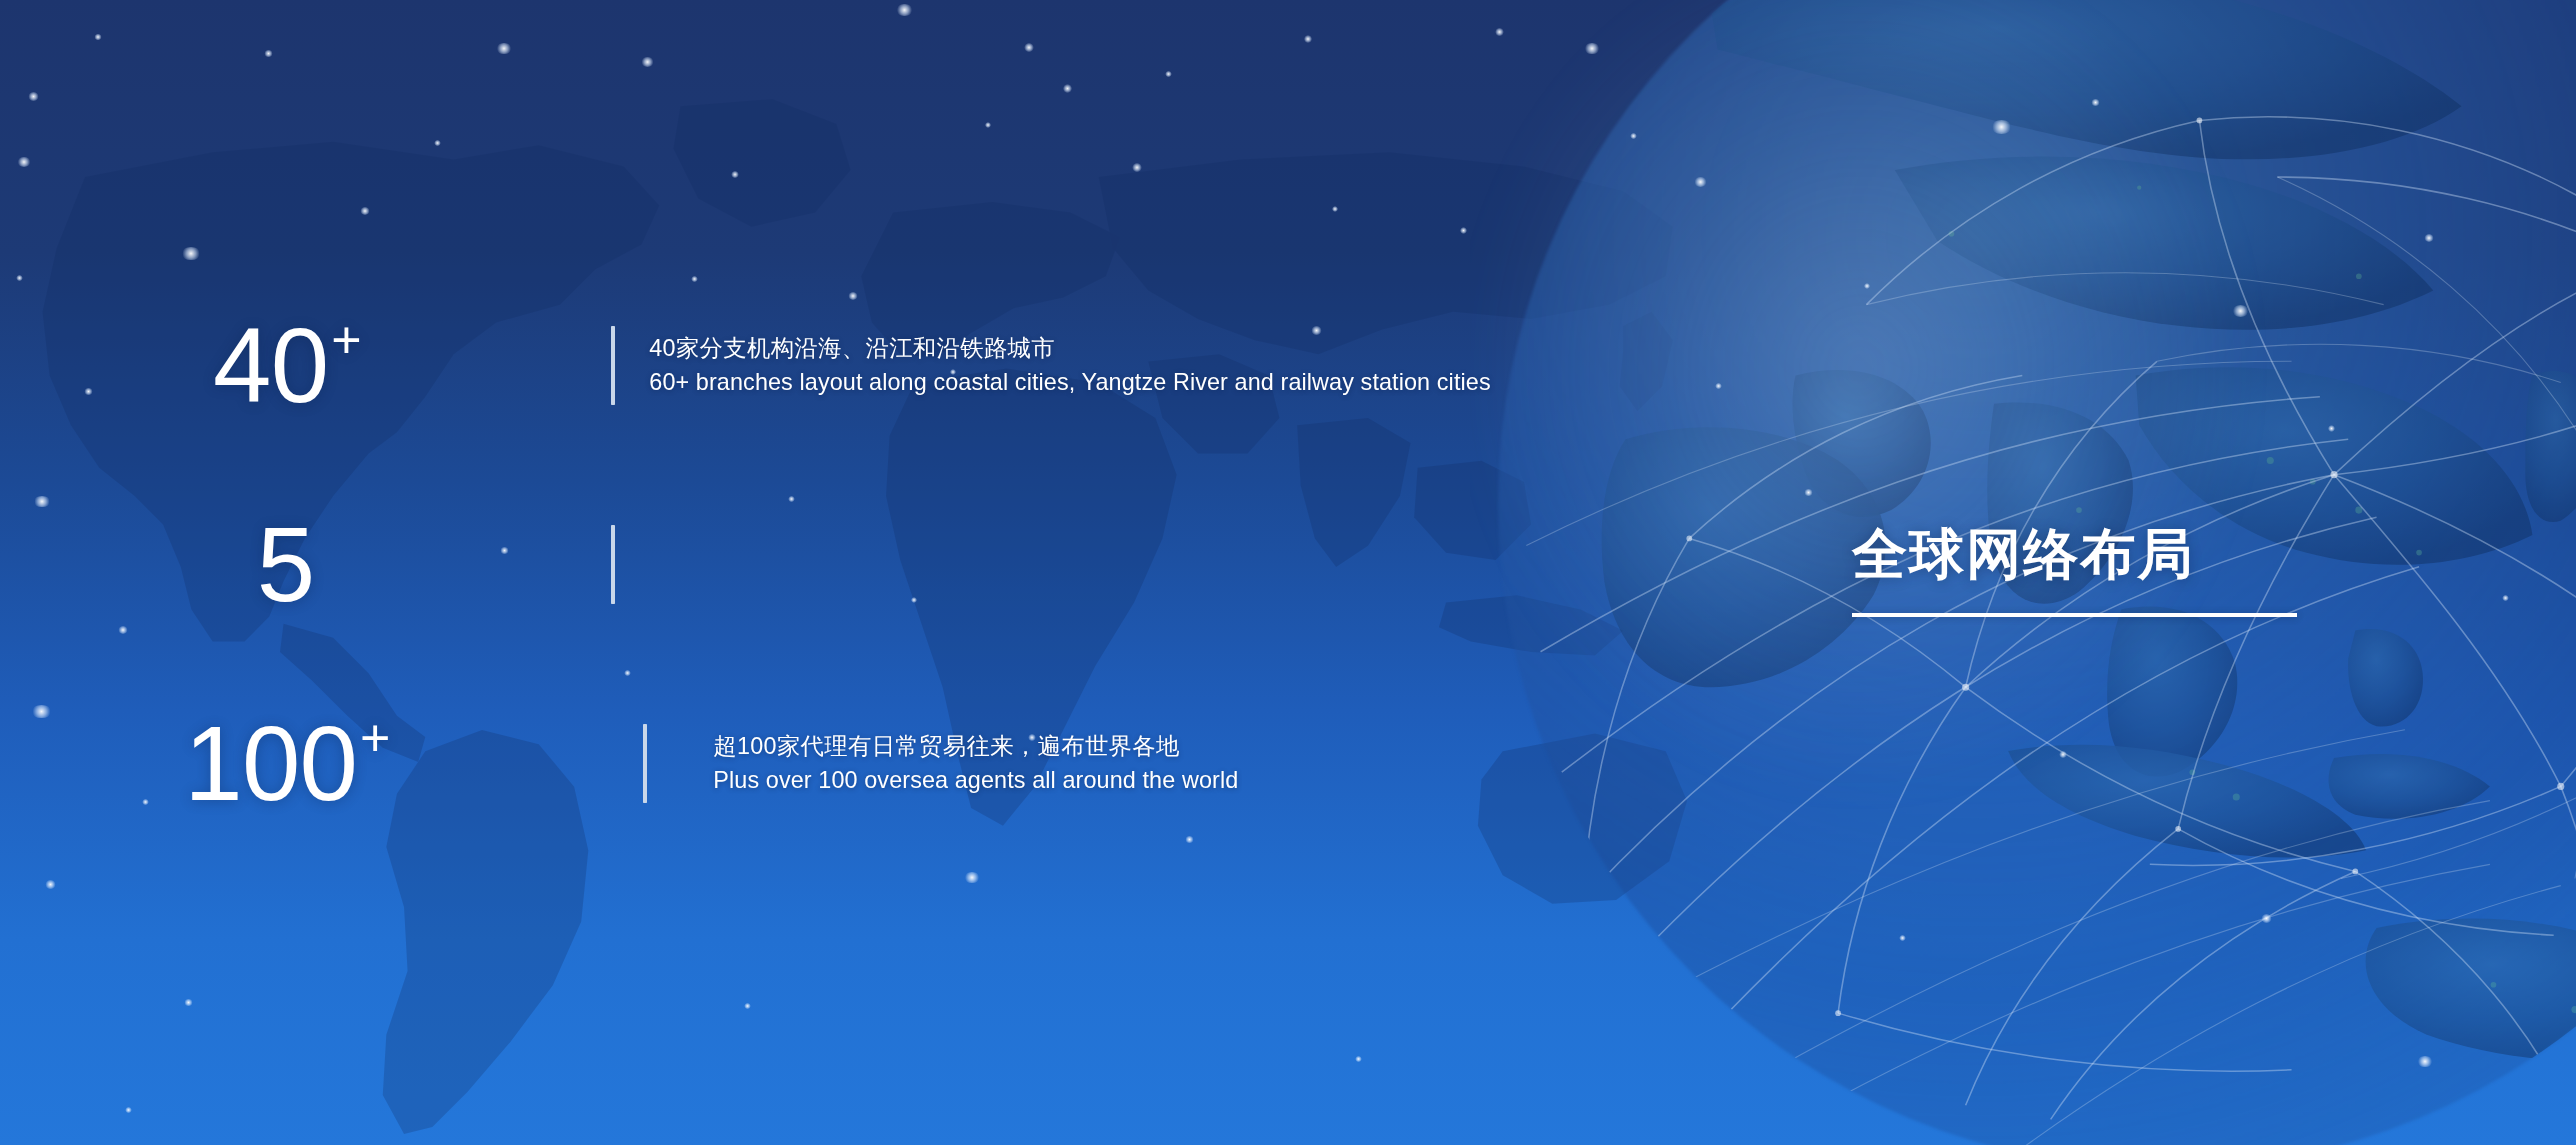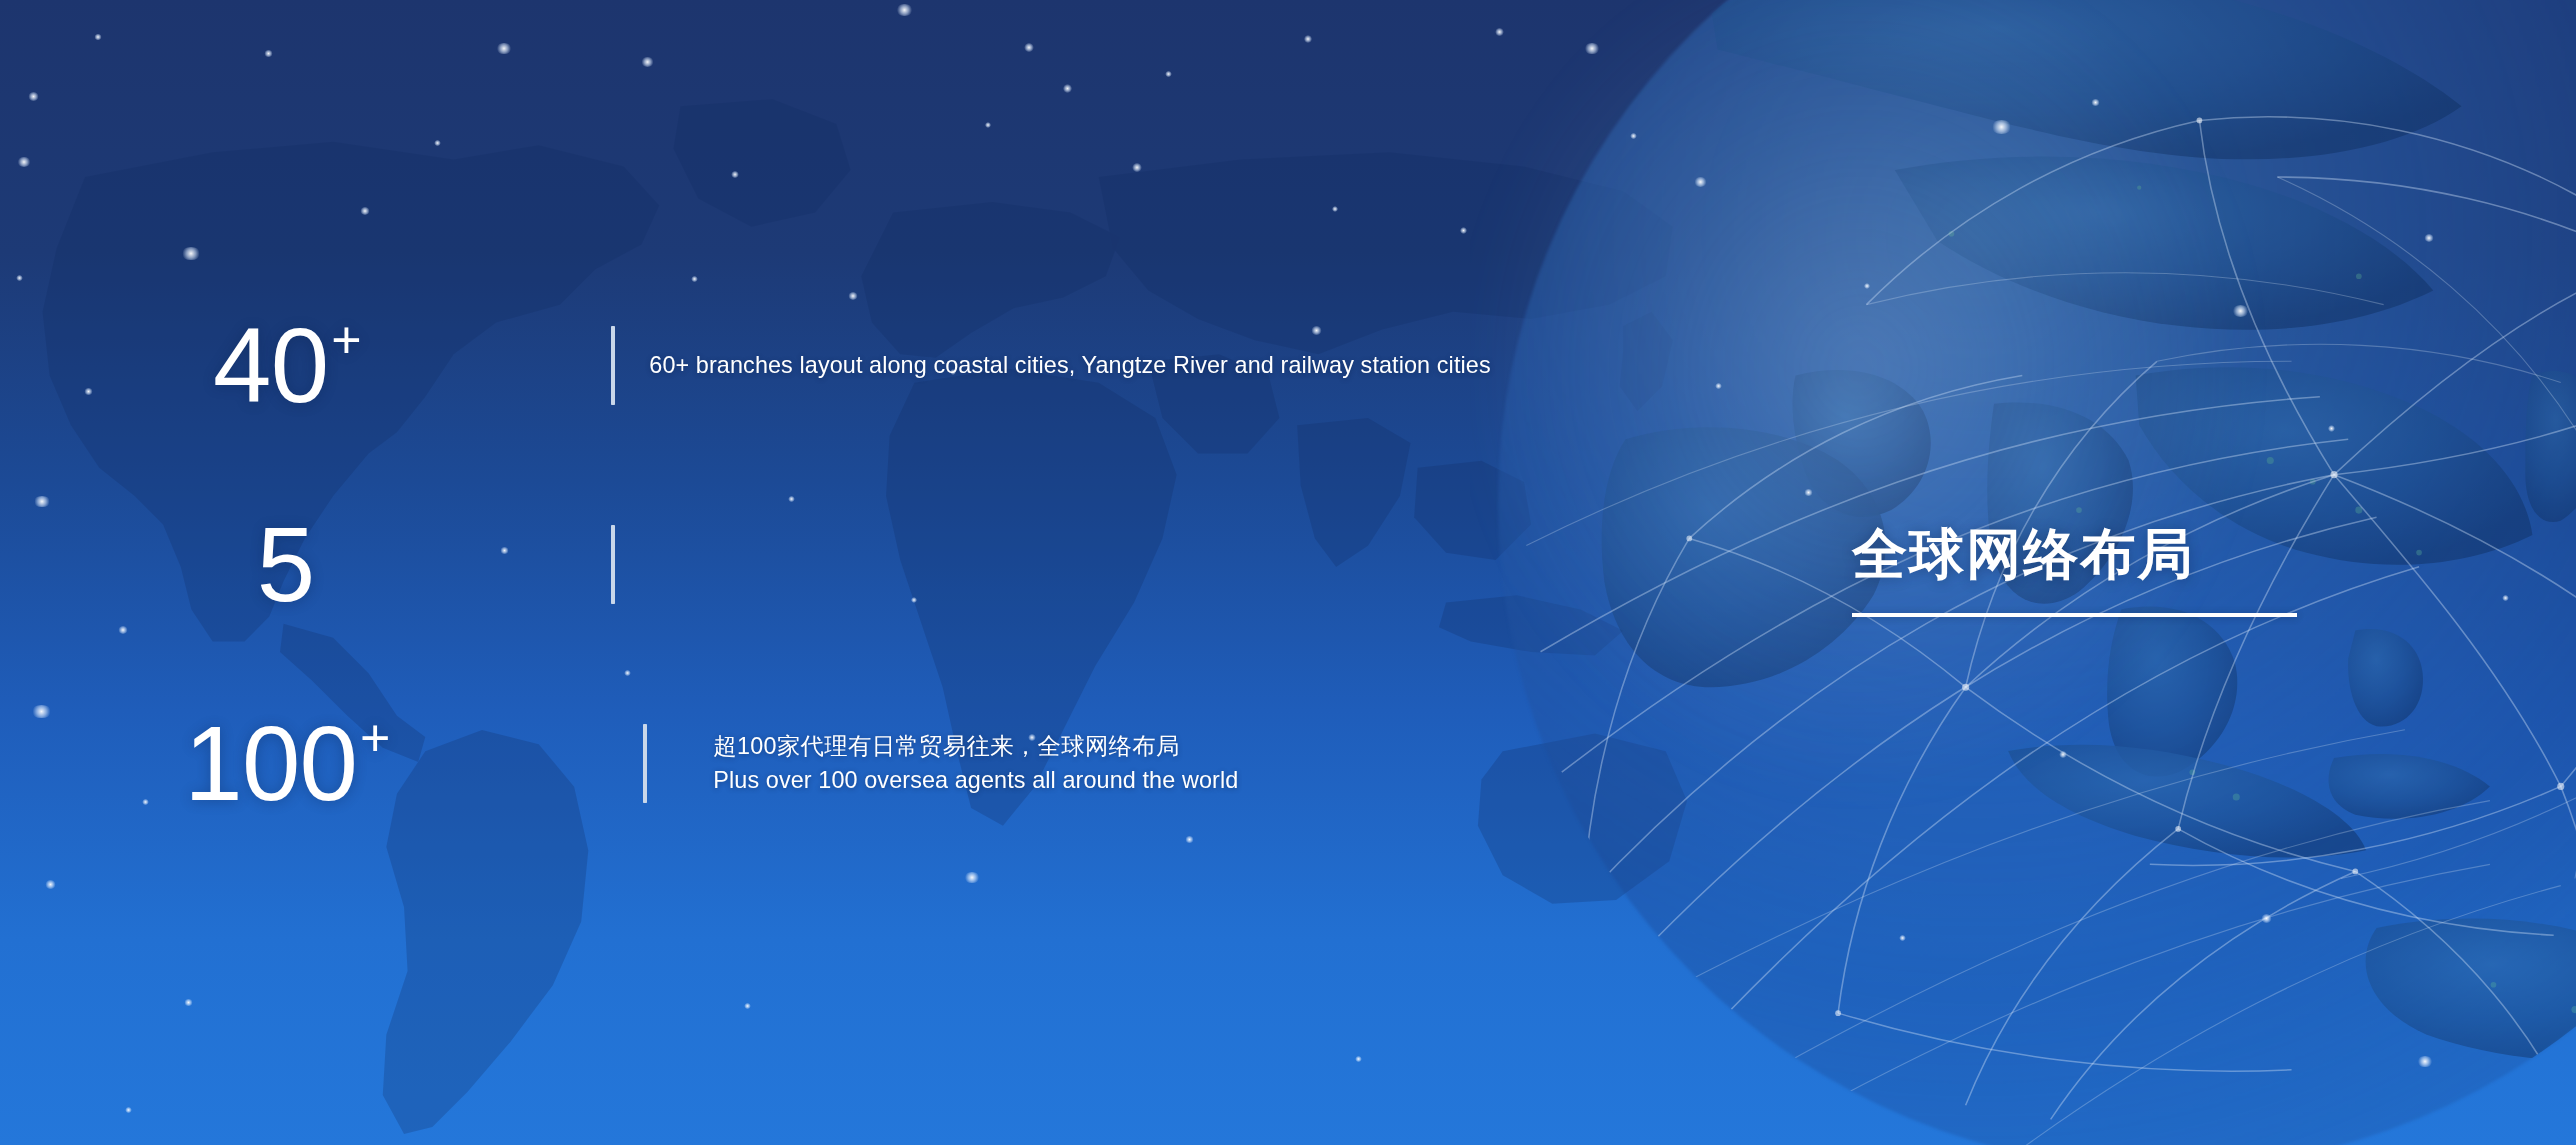--- a/index.html
+++ b/index.html
@@ -449,40 +449,41 @@
   </div>
 
   <div class="stats">
 
     <div class="stat-row">
       <div class="stat-number">
         <span>40</span><span class="plus">+</span>
       </div>
       <div class="stat-divider"></div>
       <div class="stat-text">
+        <span class="cn">40家分支机构沿海、沿江和沿铁路城市</span>
         <span class="en">60+ branches layout along coastal cities, Yangtze River and railway station cities</span>
       </div>
     </div>
 
     <div class="stat-row">
       <div class="stat-number small">
         <span>5</span><span class="plus"></span>
       </div>
       <div class="stat-divider"></div>
       <div class="stat-text">
       </div>
     </div>
 
     <div class="stat-row">
       <div class="stat-number">
         <span>100</span><span class="plus">+</span>
       </div>
       <div class="stat-divider"></div>
       <div class="stat-text">
-        <span class="cn">超100家代理有日常贸易往来，全球网络布局</span>
+        <span class="cn">超100家代理有日常贸易往来，遍布世界各地</span>
         <span class="en">Plus over 100 oversea agents all around the world</span>
       </div>
     </div>
 
   </div>
 
   <div class="title-block">
     <div class="title-cn">全球网络布局</div>
     <div class="title-rule"></div>
   </div>

